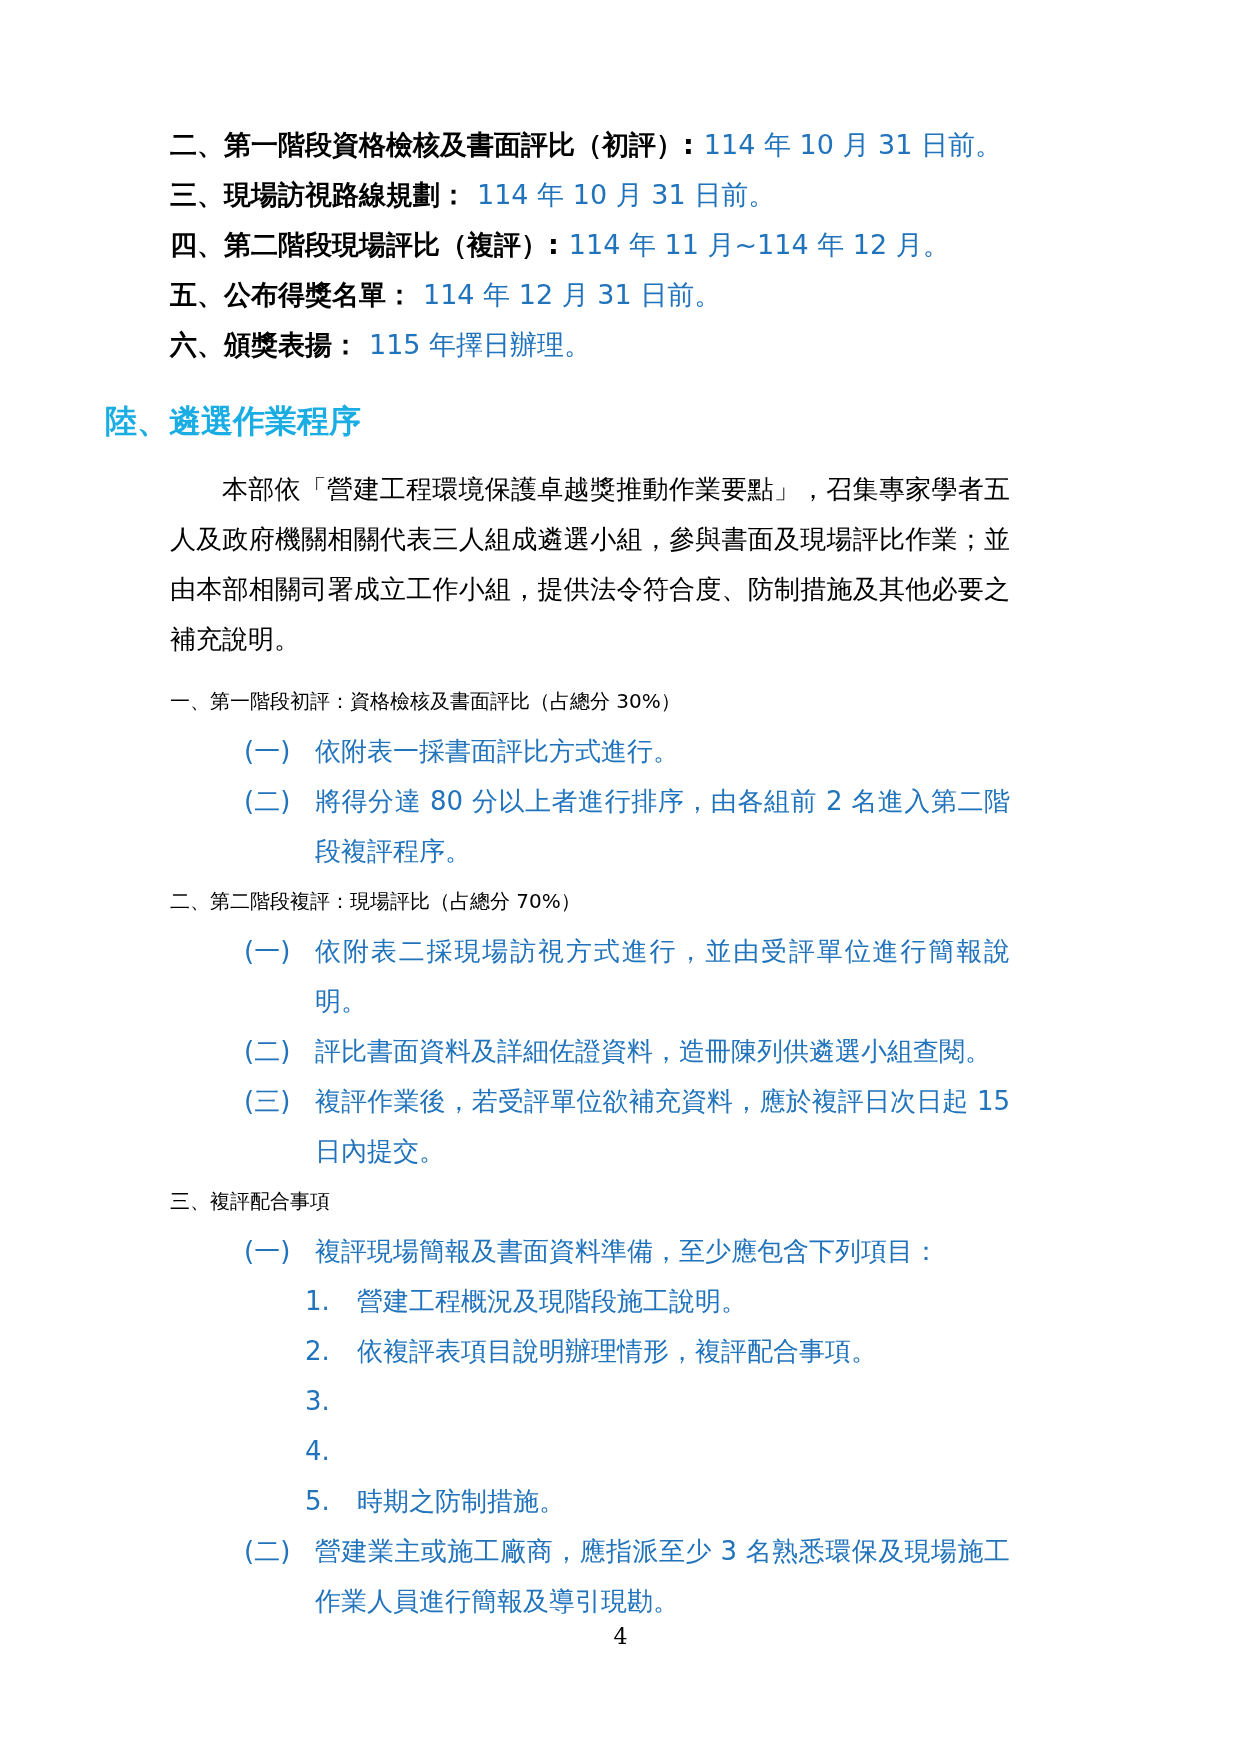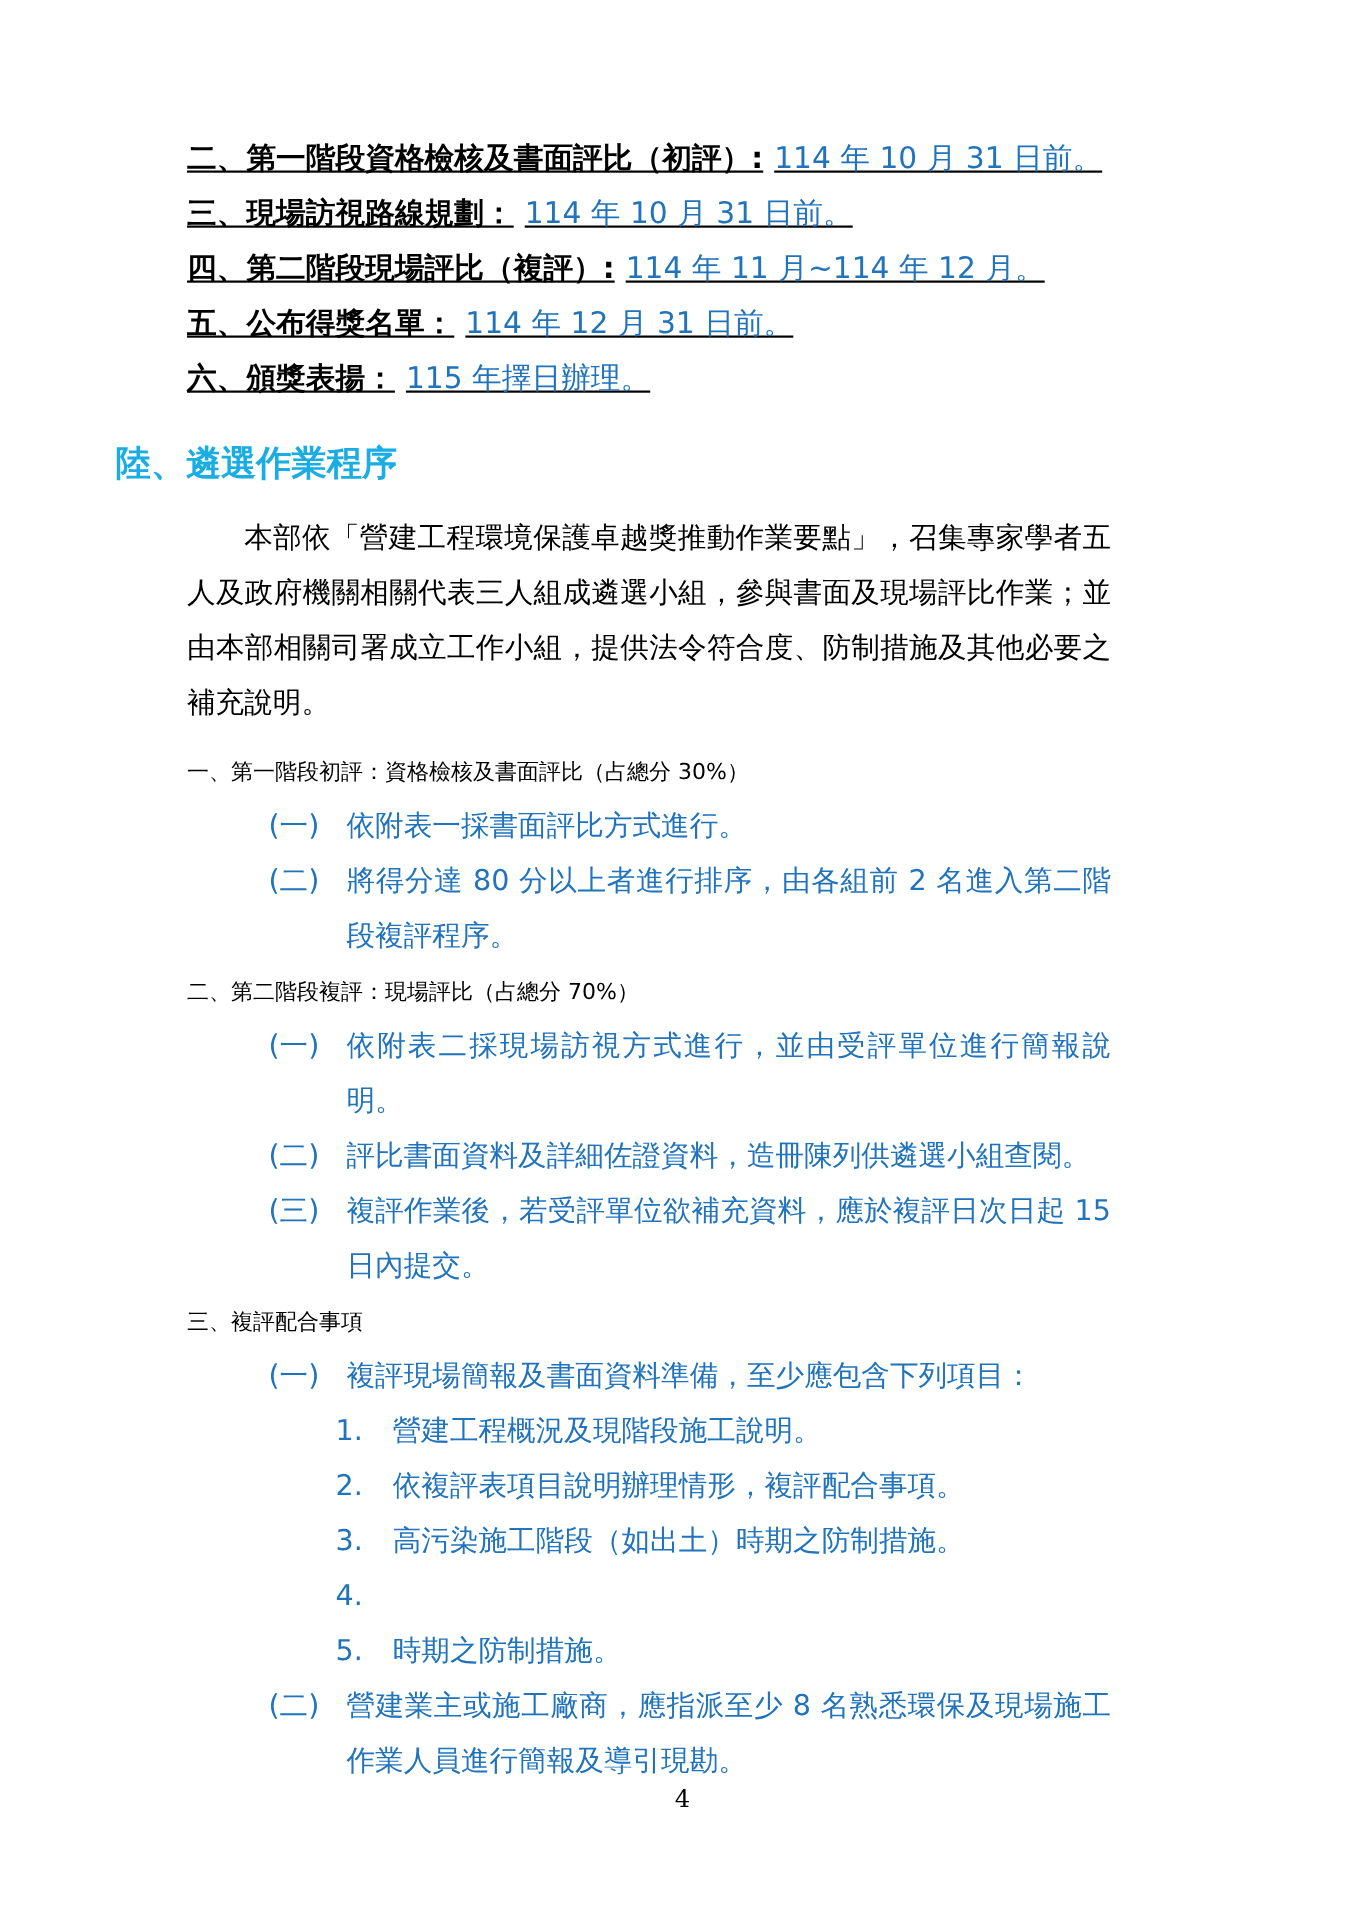--- a/index.html
+++ b/index.html
@@ -11,21 +11,21 @@
   body{
     width:1241px;height:1755px;
     background:#ffffff;
     font-family:"DejaVu Sans",sans-serif;
     color:var(--ink);
     position:relative;
   }
   .page{position:absolute;inset:0;background:#ffffff;overflow:hidden;}
   .content{position:absolute;left:170px;top:120px;width:840px;}
 
-  .line{font-size:27px;line-height:50px;white-space:nowrap;text-decoration:underline;}
+  .line{font-size:27px;line-height:50px;white-space:nowrap;}
   .sched-label{font-weight:bold;color:var(--ink);}
   .sched-value{color:var(--blue);margin-left:10px;font-weight:normal;}
 
   .section-heading{
     margin:22px 0 0 -65px;
     font-size:32px;line-height:58px;
     font-weight:bold;color:var(--cyan);
     white-space:nowrap;
   }
 
@@ -116,30 +116,29 @@
     <div class="numrow">
         <span class="marker">1.</span>
         <span class="text">營建工程概況及現階段施工說明。</span>
       </div>
     <div class="numrow">
         <span class="marker">2.</span>
         <span class="text">依複評表項目說明辦理情形，複評配合事項。</span>
       </div>
     <div class="numrow">
         <span class="marker">3.</span>
-        <span class="text">高污染施工階段（如出土）時期之防制措施。</span>
       </div>
     <div class="numrow">
         <span class="marker">4.</span>
       </div>
     <div class="numrow">
         <span class="marker">5.</span>
         <span class="text">時期之防制措施。</span>
       </div>
     <div class="sub">
         <span class="marker">(二)</span>
-        <span class="text">營建業主或施工廠商，應指派至少 8 名熟悉環保及現場施工作業人員進行簡報及導引現勘。</span>
+        <span class="text">營建業主或施工廠商，應指派至少 3 名熟悉環保及現場施工作業人員進行簡報及導引現勘。</span>
       </div>
 
   </div>
 
   <div class="page-number">4</div>
 </div>
 
 </body></html>

